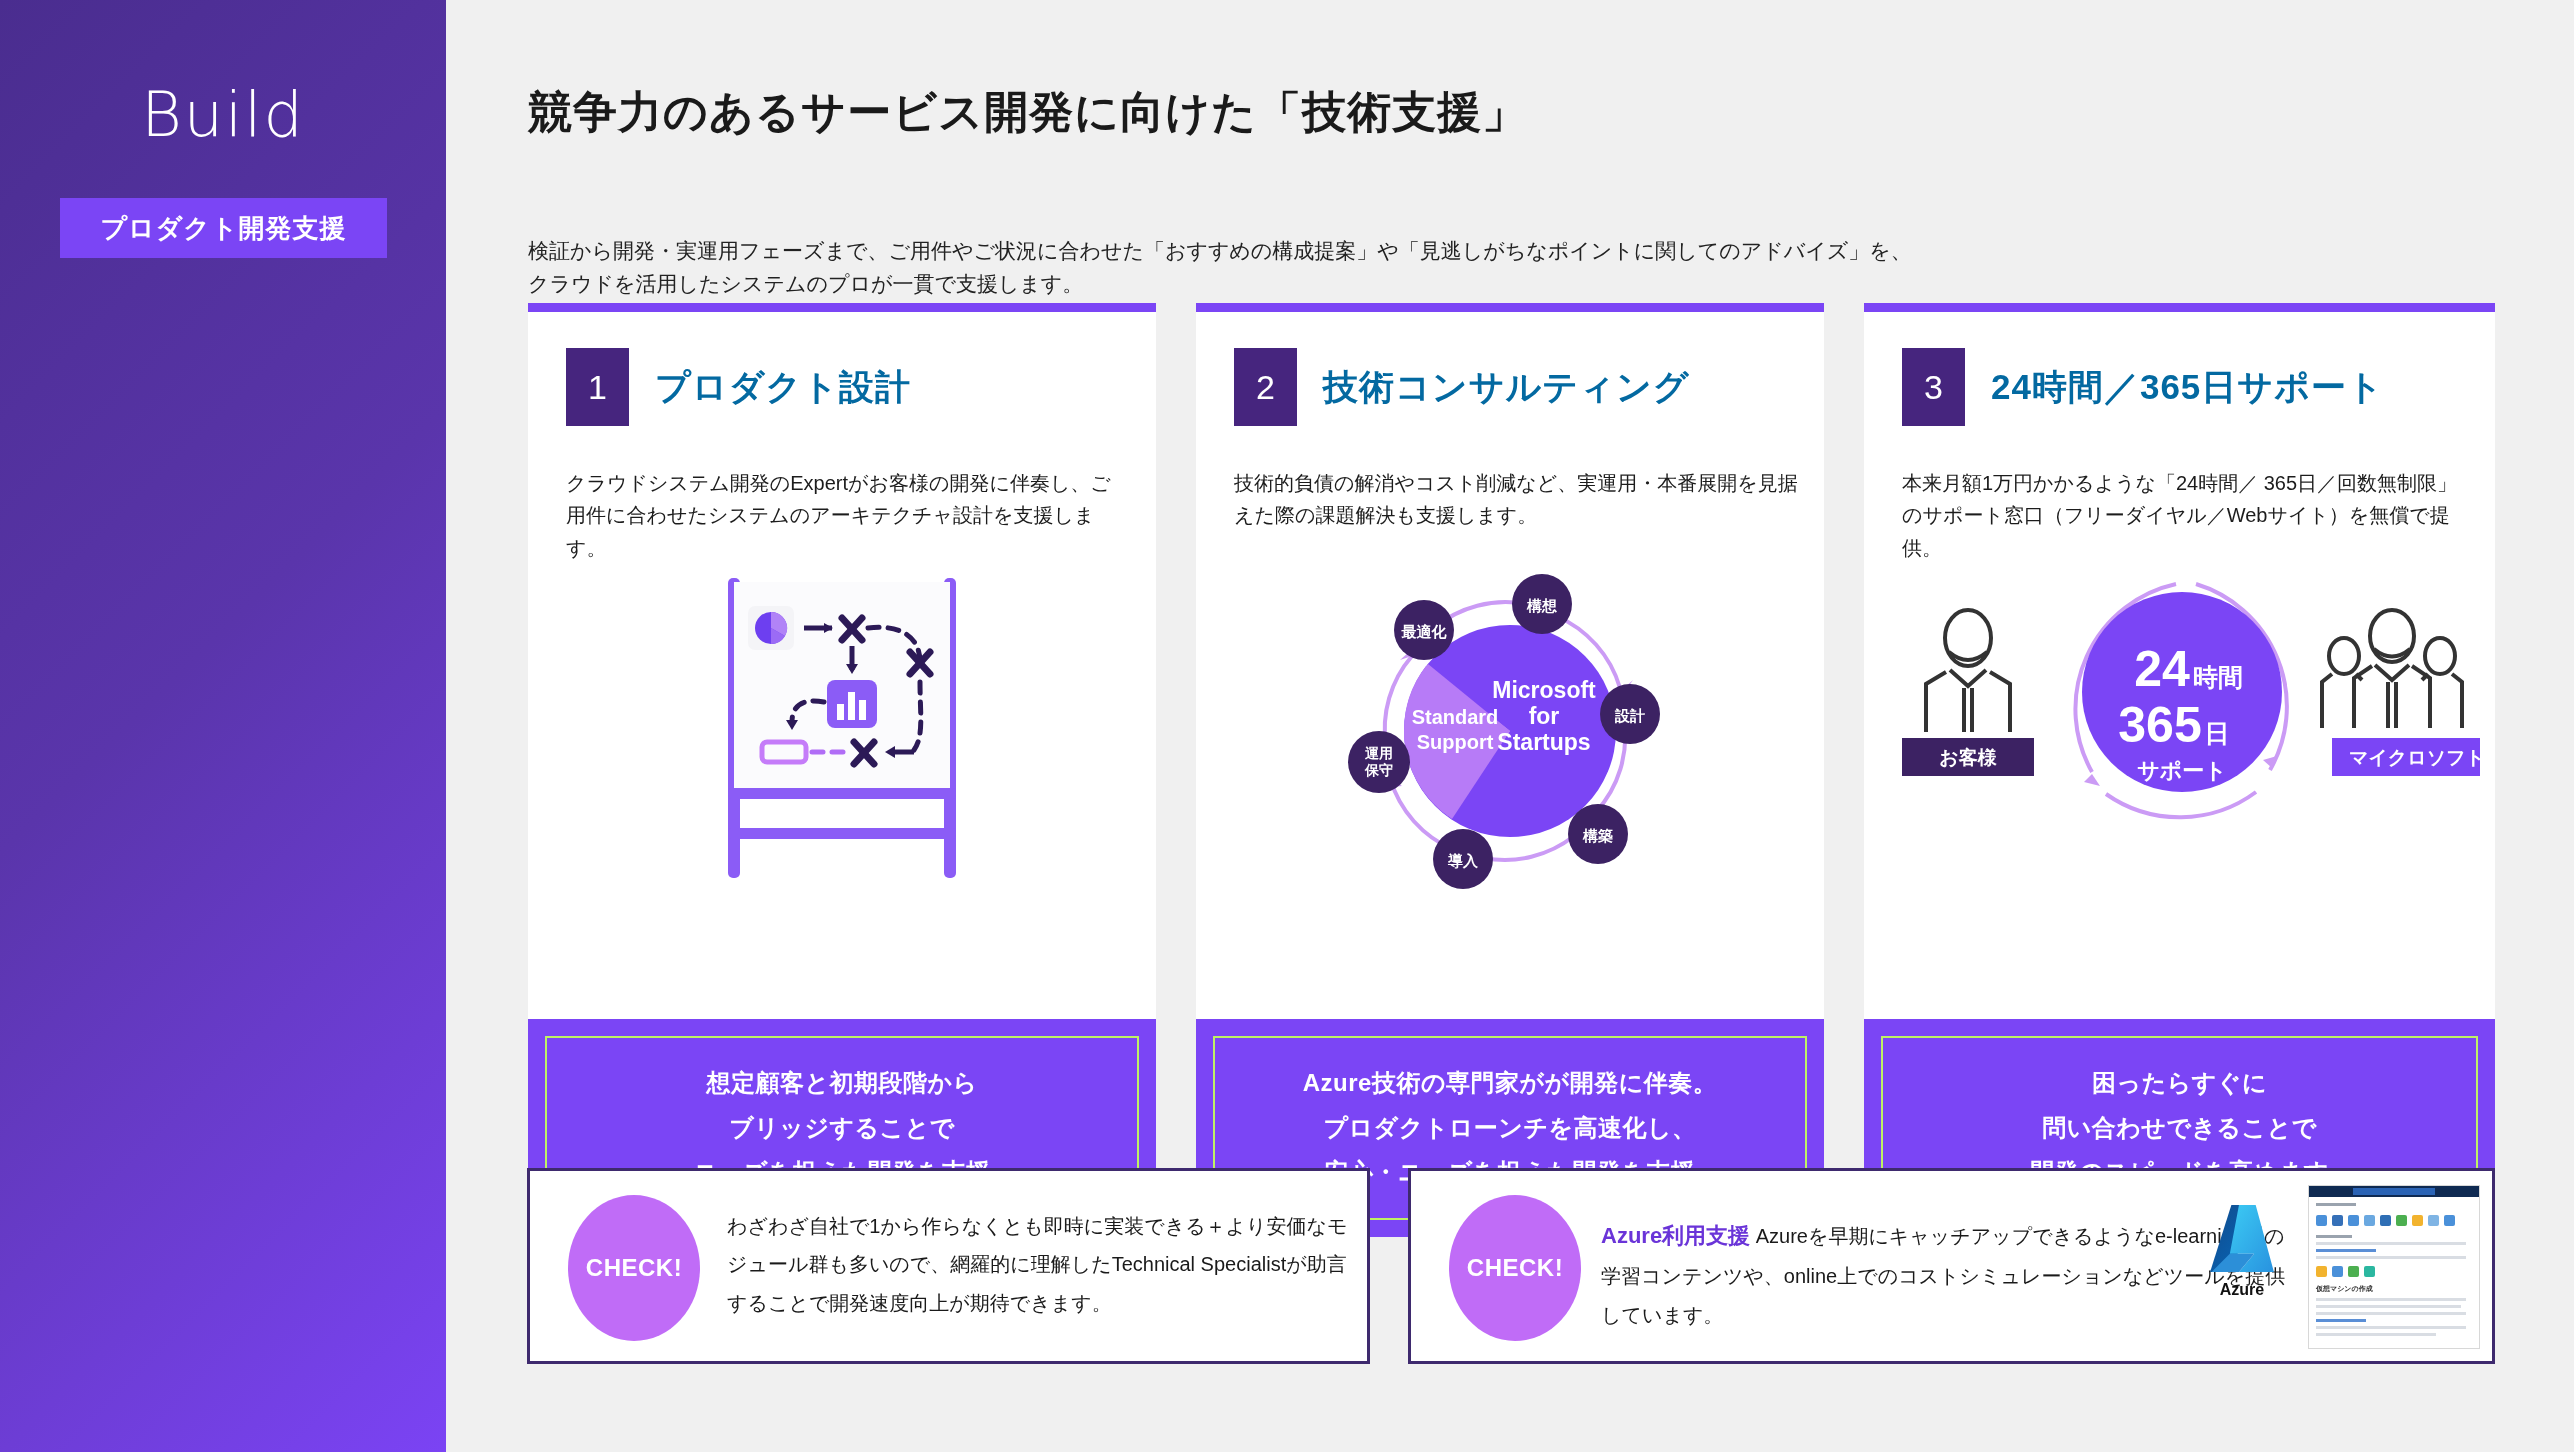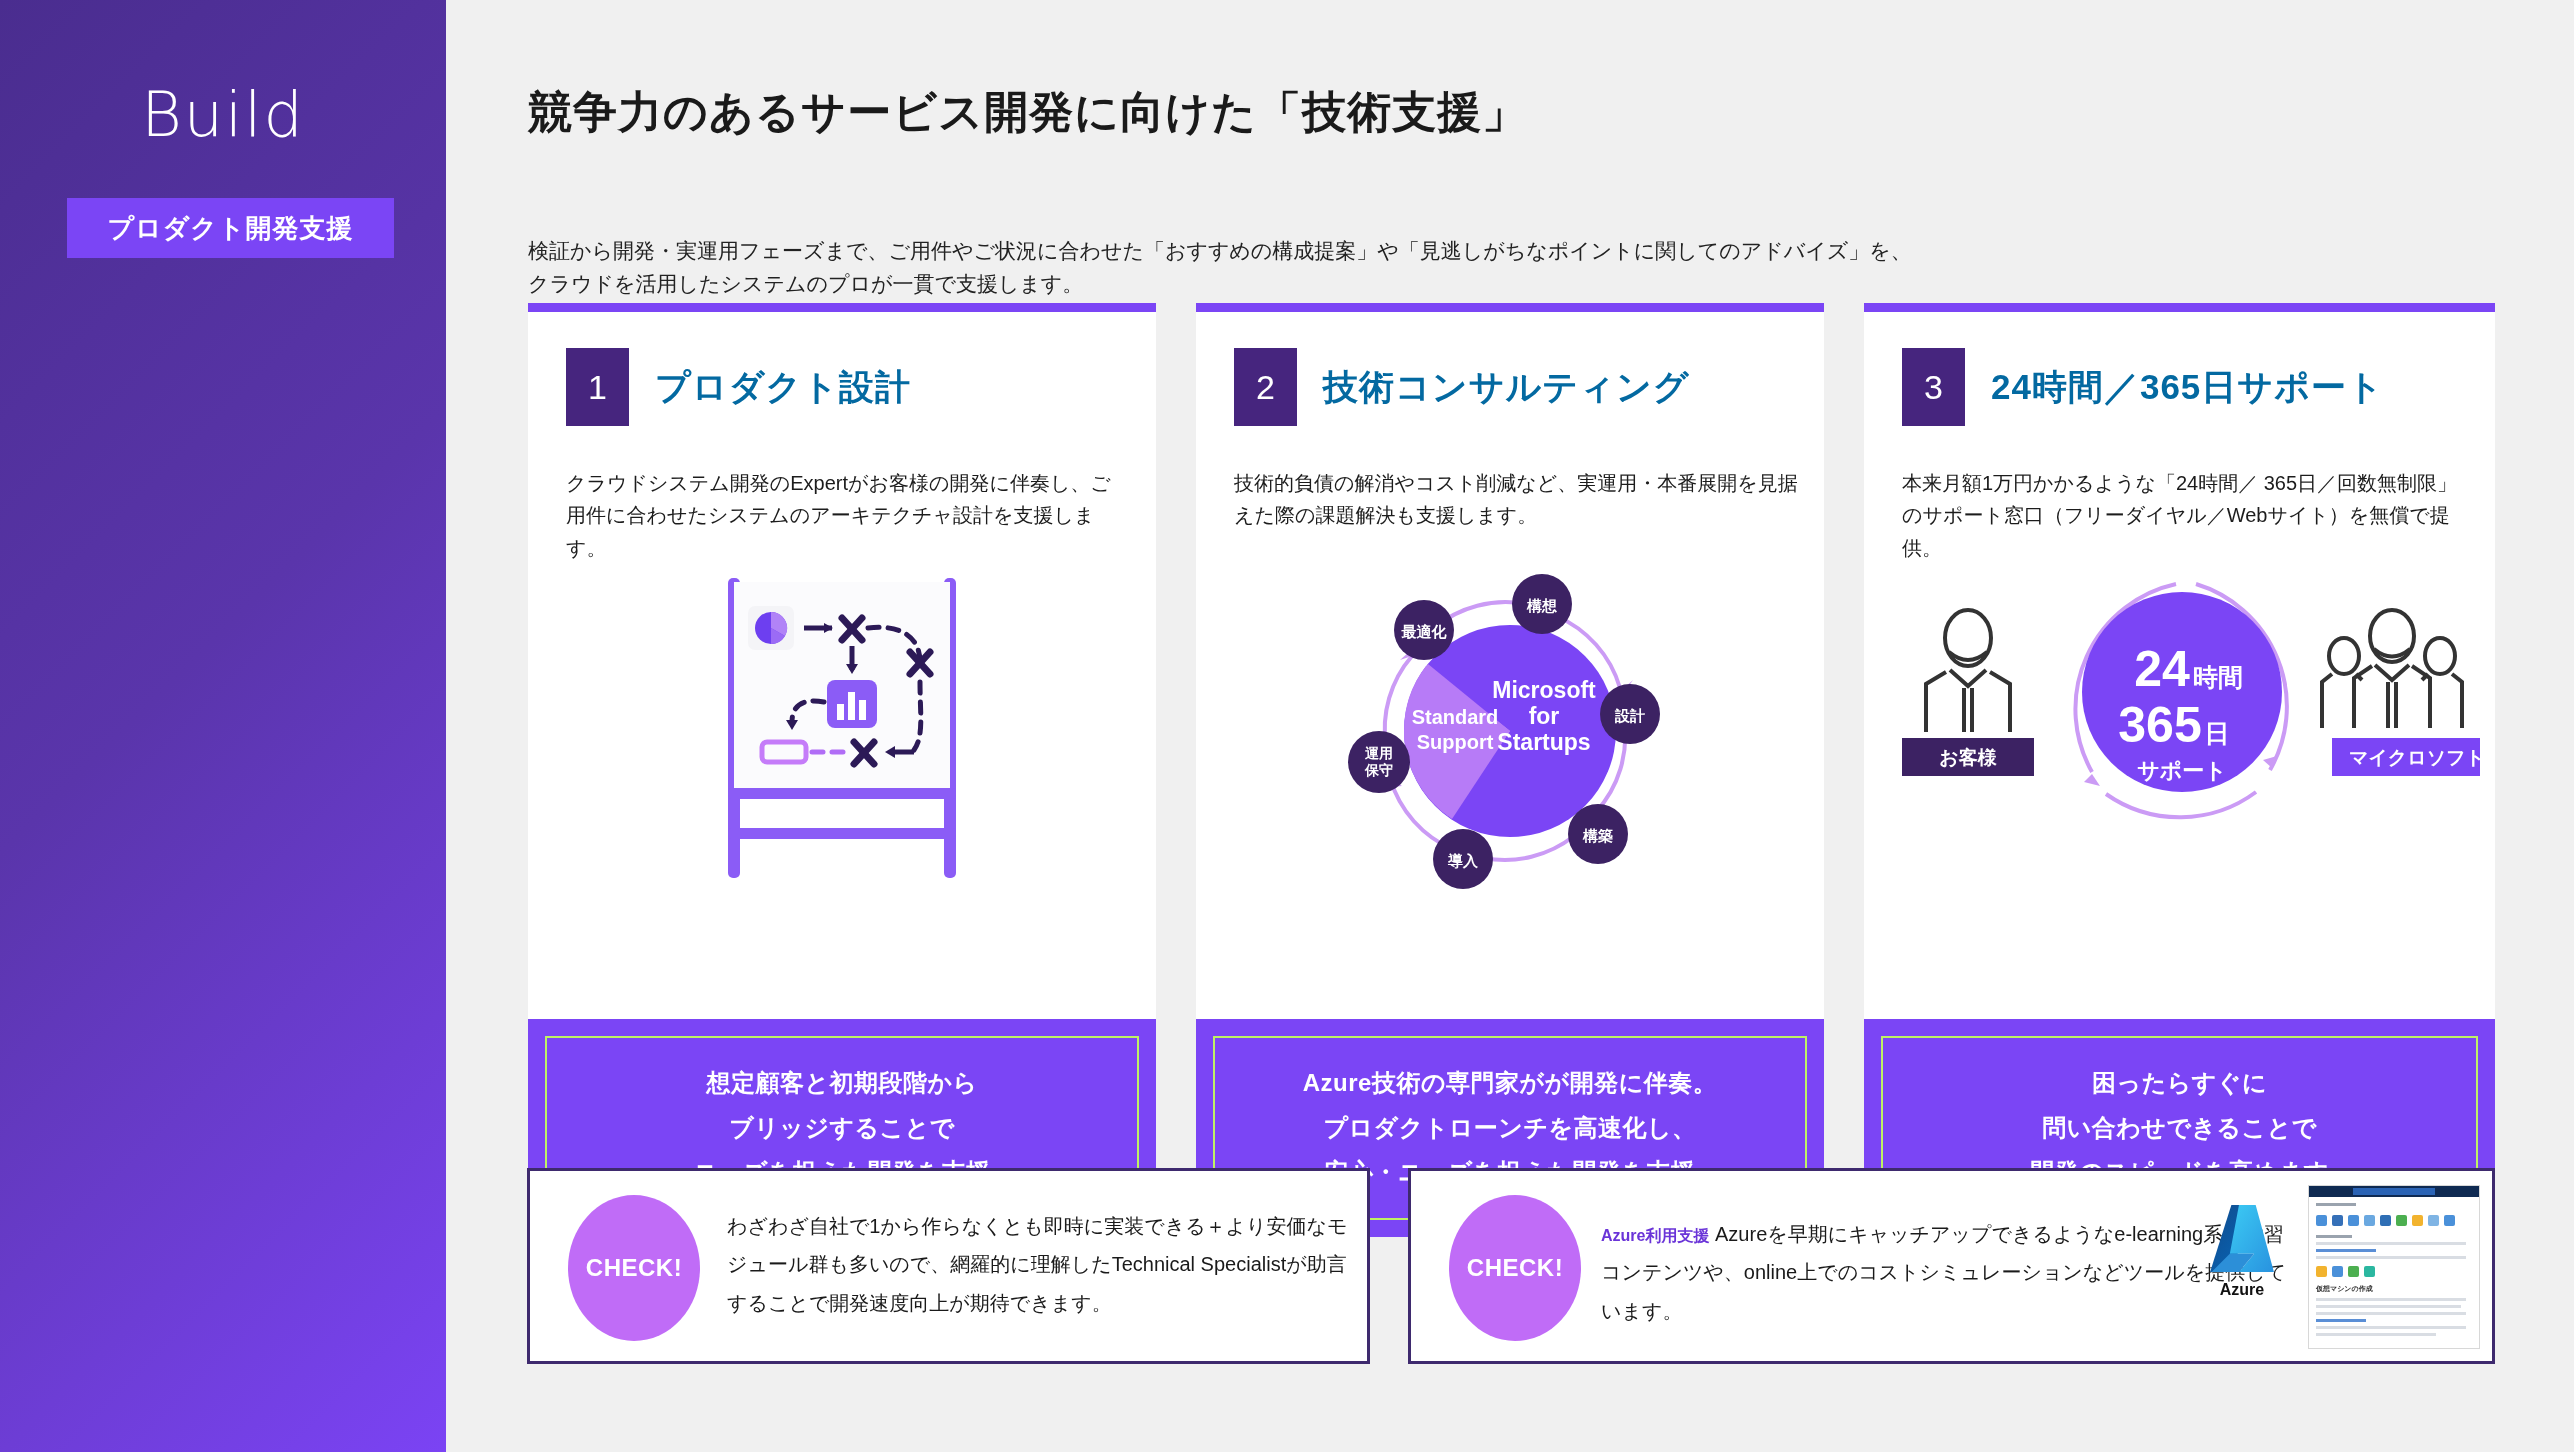--- a/index.html
+++ b/index.html
@@ -16,21 +16,21 @@
     position: absolute; left: 0; top: 0; width: 446px; height: 1452px;
     background: linear-gradient(135deg, #4a2d8f 0%, #5a35ab 45%, #7b43f4 100%);
   }
   #sidebar-title {
     position: absolute; left: 0; right: 0; top: 78px;
     text-align: center; color: #ffffff;
     font-size: 62px; font-weight: 300; letter-spacing: 2px;
     font-family: "DejaVu Sans", sans-serif;
   }
   #sidebar-badge {
-    position: absolute; left: 67px; top: 198px; width: 327px; height: 60px;
+    position: absolute; left: 60px; top: 198px; width: 327px; height: 60px;
     background: #7b45f5; color: #ffffff;
     display: flex; align-items: center; justify-content: center;
     font-size: 26px; font-weight: 700; letter-spacing: 1px;
   }
 
   
   #page-title {
     position: absolute; left: 528px; top: 83px;
     font-size: 44px; font-weight: 700; color: #1a1a1a; letter-spacing: 1px;
     white-space: nowrap;
@@ -103,21 +103,21 @@
     display: flex; align-items: center; justify-content: center;
     font-size: 24px; font-weight: 700; letter-spacing: 0.5px;
   }
   .check-text {
     position: absolute; top: 36px; font-size: 20px; line-height: 1.92;
     color: #1a1a1a; white-space: pre-line;
   }
   #check-1 .check-text { left: 197px; width: 630px; }
   #check-2 .check-text { left: 190px; width: 700px; top: 44px; }
   #check-2-heading {
-    color: #6a34d8; font-weight: 700; font-size: 16px;
+    color: #6a34d8; font-weight: 700; font-size: 22px;
   }
   #azure-logo-wrap {
     position: absolute; right: 200px; top: 28px; width: 100px;
     display: flex; flex-direction: column; align-items: center;
   }
   #azure-logo-label { margin-top: 6px; font-size: 16px; font-weight: 700; color: #111; }
   #azure-shot {
     position: absolute; right: 12px; top: 14px; width: 172px; height: 164px;
     background: #ffffff; border: 1px solid #d8d8d8; overflow: hidden;
   }

